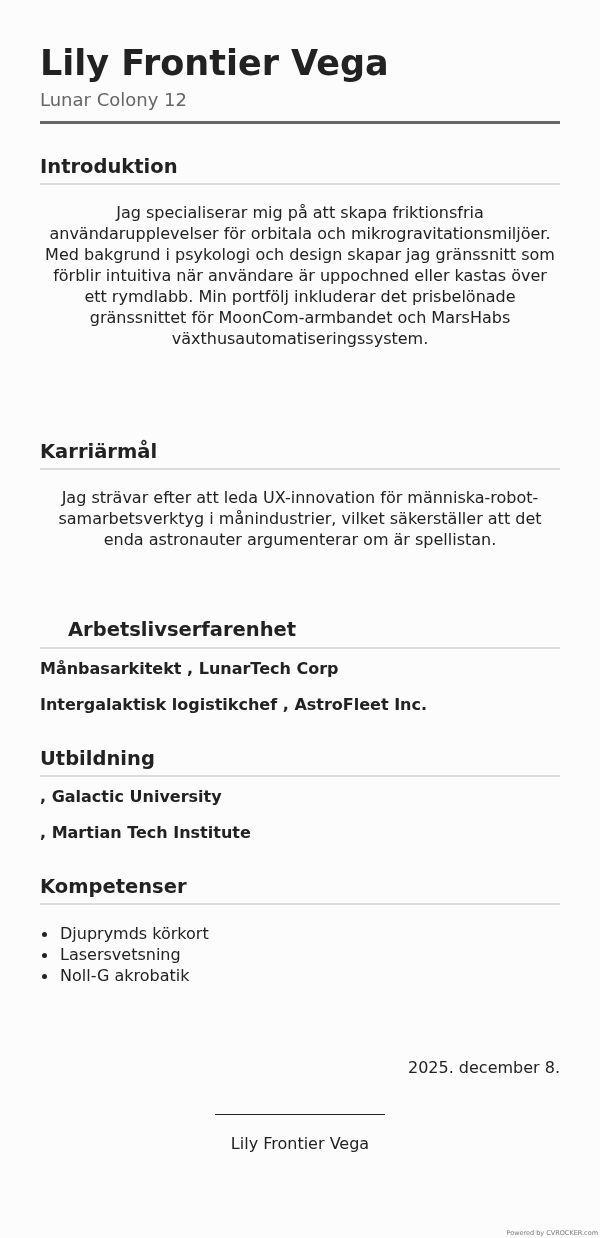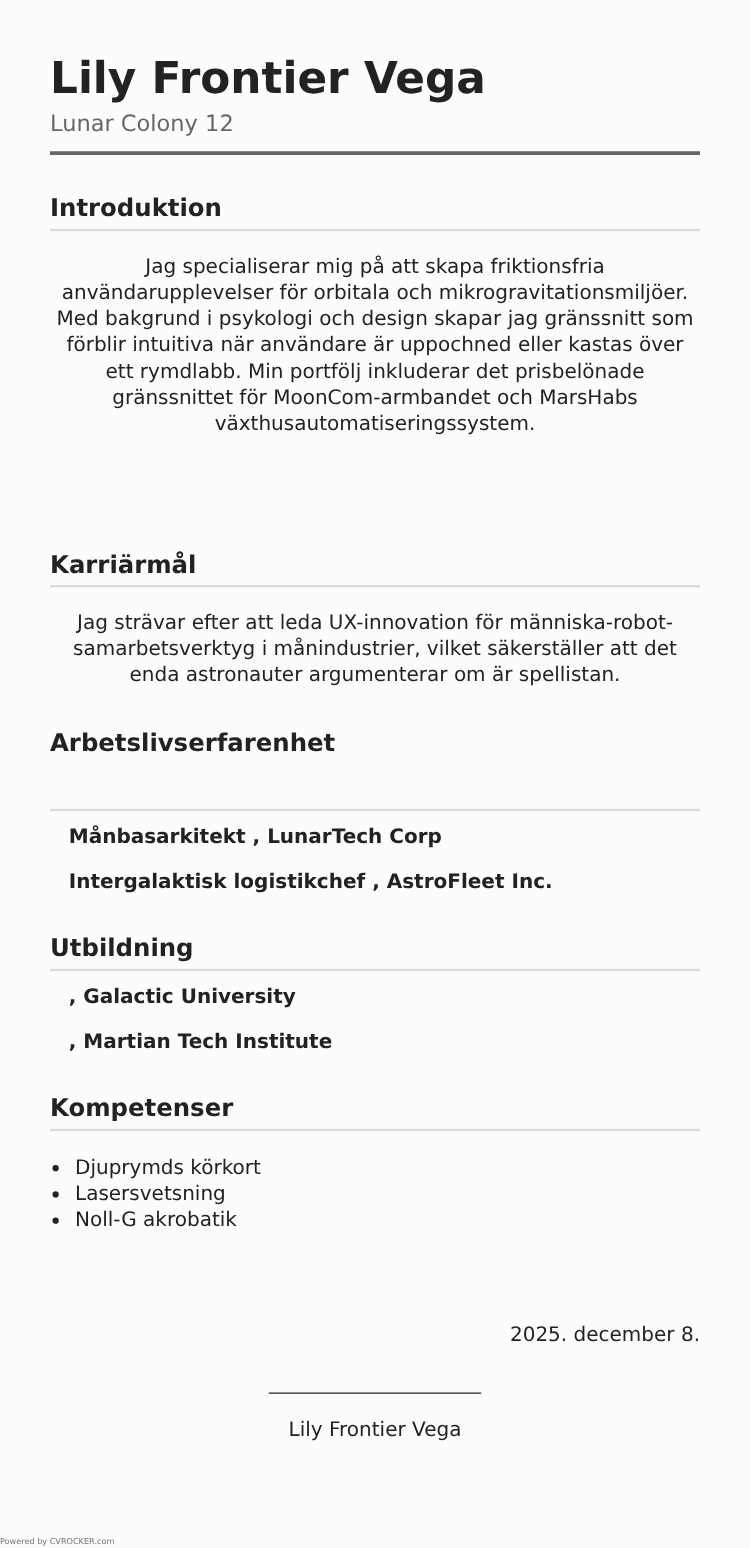--- a/index.html
+++ b/index.html
@@ -67,21 +67,21 @@
       position: absolute;
       left: 0;
       width: 520px;
       font-size: 16px;
       line-height: 21px;
       color: #222222;
       text-align: center;
     }
     .entry {
       position: absolute;
-      left: 15px;
+      left: 0;
       font-size: 16px;
       font-weight: bold;
       color: #222222;
       line-height: 20px;
       white-space: nowrap;
     }
     .skills {
       position: absolute;
       left: 0;
       top: 923px;
@@ -131,21 +131,21 @@
       text-align: center;
       font-size: 16px;
       line-height: 20px;
       color: #222222;
     }
     .powered {
       position: absolute;
       left: 0;
       width: 598px;
       top: 1229px;
-      text-align: left;
+      text-align: right;
       font-size: 6.5px;
       line-height: 8px;
       color: #777777;
     }
   </style>
 </head>
 <body>
 
 <div class="page">
 
@@ -154,21 +154,21 @@
   <div class="header-rule"></div>
 
   <div class="section-title" style="top:155px;">Introduktion</div>
   <div class="section-rule" style="top:183px;"></div>
   <div class="para" style="top:202px;">Jag specialiserar mig på att skapa friktionsfria användarupplevelser för orbitala och mikrogravitationsmiljöer. Med bakgrund i psykologi och design skapar jag gränssnitt som förblir intuitiva när användare är uppochned eller kastas över ett rymdlabb. Min portfölj inkluderar det prisbelönade gränssnittet för MoonCom-armbandet och MarsHabs växthusautomatiseringssystem.</div>
 
   <div class="section-title" style="top:440px;">Karriärmål</div>
   <div class="section-rule" style="top:468px;"></div>
   <div class="para" style="top:487px;">Jag strävar efter att leda UX-innovation för människa-robot-samarbetsverktyg i månindustrier, vilket säkerställer att det enda astronauter argumenterar om är spellistan.</div>
 
-  <div class="section-title" style="top:583px;">Arbetslivserfarenhet</div>
+  <div class="section-title" style="top:618px;margin-left:28px;">Arbetslivserfarenhet</div>
   <div class="section-rule" style="top:647px;"></div>
   <div class="entry" style="top:659px;">Månbasarkitekt , LunarTech Corp</div>
   <div class="entry" style="top:695px;">Intergalaktisk logistikchef , AstroFleet Inc.</div>
 
   <div class="section-title" style="top:747px;text-align:center;">Utbildning</div>
   <div class="section-rule" style="top:775px;"></div>
   <div class="entry" style="top:787px;">, Galactic University</div>
   <div class="entry" style="top:823px;">, Martian Tech Institute</div>
 
   <div class="section-title" style="top:875px;">Kompetenser</div>

